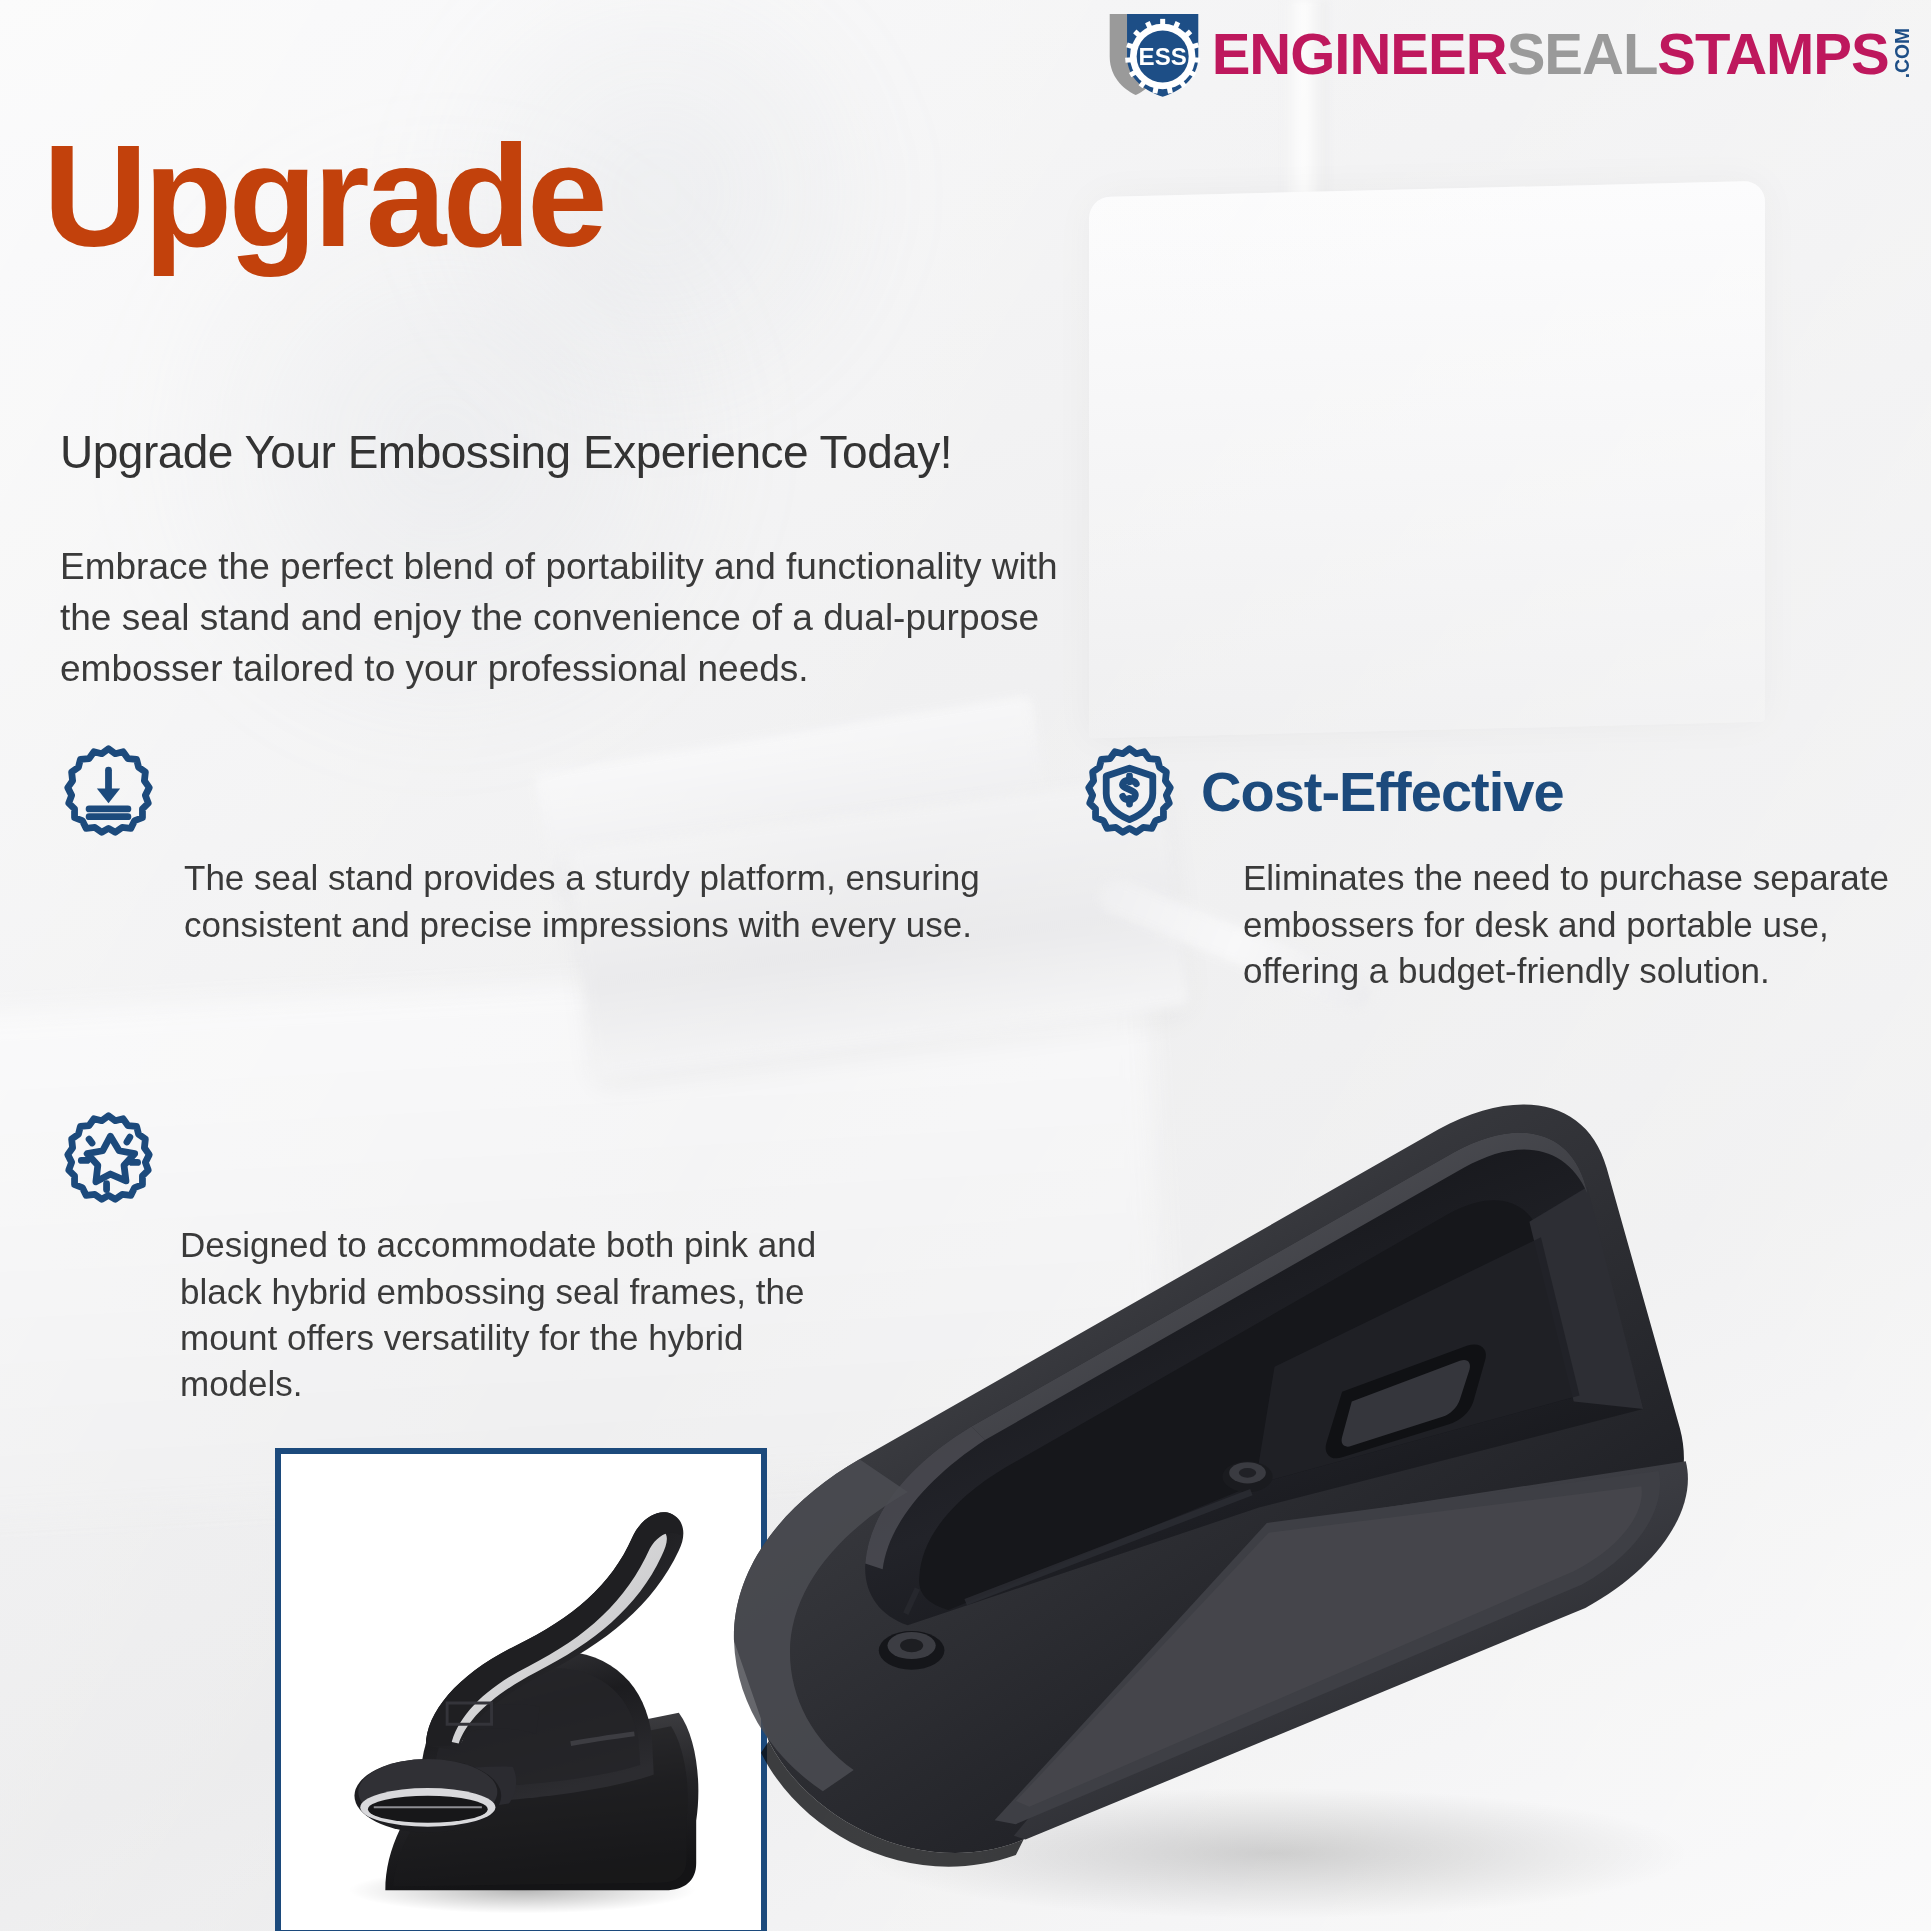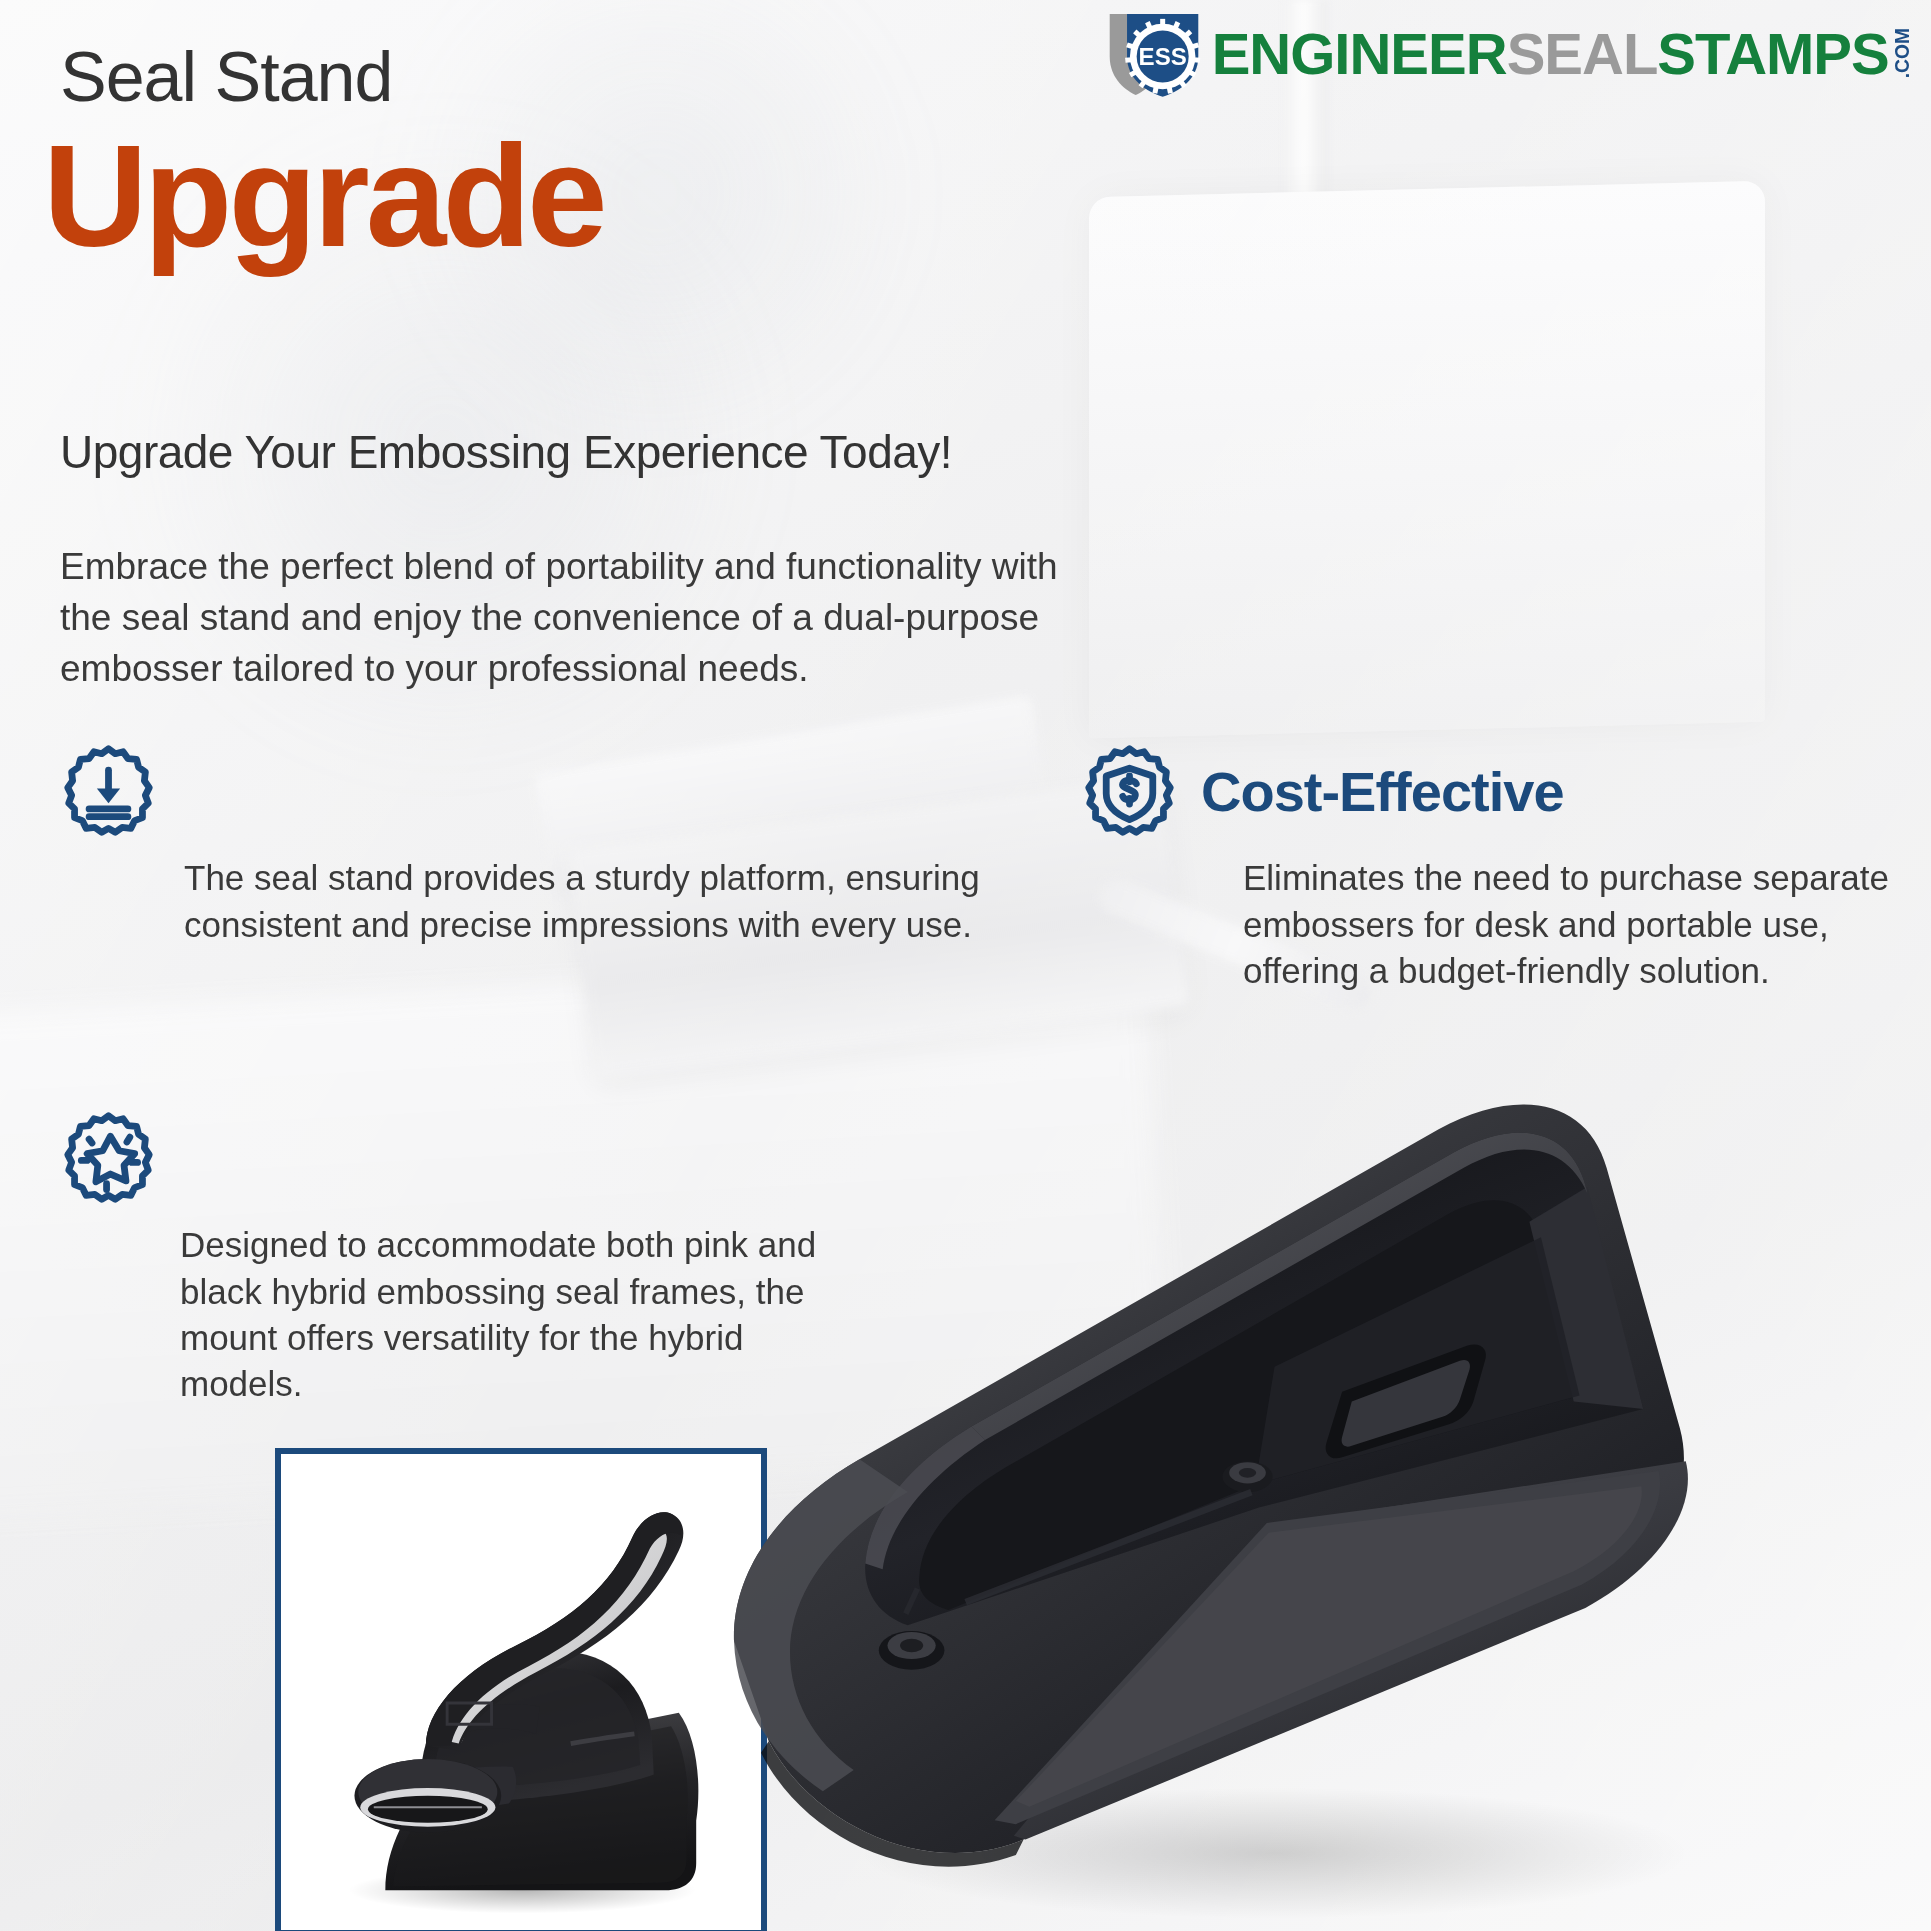--- a/index.html
+++ b/index.html
@@ -60,21 +60,21 @@
 
   
   #content { position:absolute; inset:0; }
 
   
   #logo { position:absolute; right:17.4px; top:5.8px; display:flex; align-items:center; height:97px; }
   #logo-mark { width:104px; height:93px; position:relative; flex:0 0 auto; }
   #logo-word { display:flex; align-items:center; margin-left:5.8px; }
   .logo-txt { font-weight:bold; font-size:58px; letter-spacing:-1px;
               font-family:"Liberation Sans", sans-serif; line-height:1; }
-  .logo-blue { color:#15803d; }
+  .logo-blue { color:#be185d; }
   .logo-gray { color:#9a9a9a; }
   #logo-dotcom { writing-mode:vertical-rl; transform:rotate(180deg);
                  font-size:19.3px; font-weight:bold; color:#1d4e86; letter-spacing:0px;
                  margin-left:2.9px; margin-bottom:1.9px; }
 
   
   #kicker { position:absolute; left:60px; top:42px; font-size:70px; color:#333333;
             font-weight:400; letter-spacing:-1px; line-height:1; }
   #headline { position:absolute; left:43px; top:124px; font-size:145px; color:#c2410c;
               font-weight:bold; letter-spacing:-3.9px; line-height:1; }
@@ -161,21 +161,20 @@
       </svg>
     </div>
     <div id="logo-word">
       <span class="logo-txt logo-blue">ENGINEER</span>
         <span class="logo-txt logo-gray">SEAL</span>
         <span class="logo-txt logo-blue">STAMPS</span>
       <span id="logo-dotcom">.COM</span>
     </div>
   </div>
 
-  <div id="kicker">Seal Stand</div>
   <div id="headline">Upgrade</div>
 
   <div id="subhead">Upgrade Your Embossing Experience Today!</div>
   <div id="lede">Embrace the perfect blend of portability and functionality with the seal stand and enjoy the convenience of a dual-purpose embosser tailored to your professional needs.</div>
 
   <div class="feature" id="f-stability">
     <div class="feature-head">
       <span class="feature-icon">
         <svg width="97" height="97" viewBox="0 0 100 100">
           <path class="ico-stroke" stroke-width="6" d="

